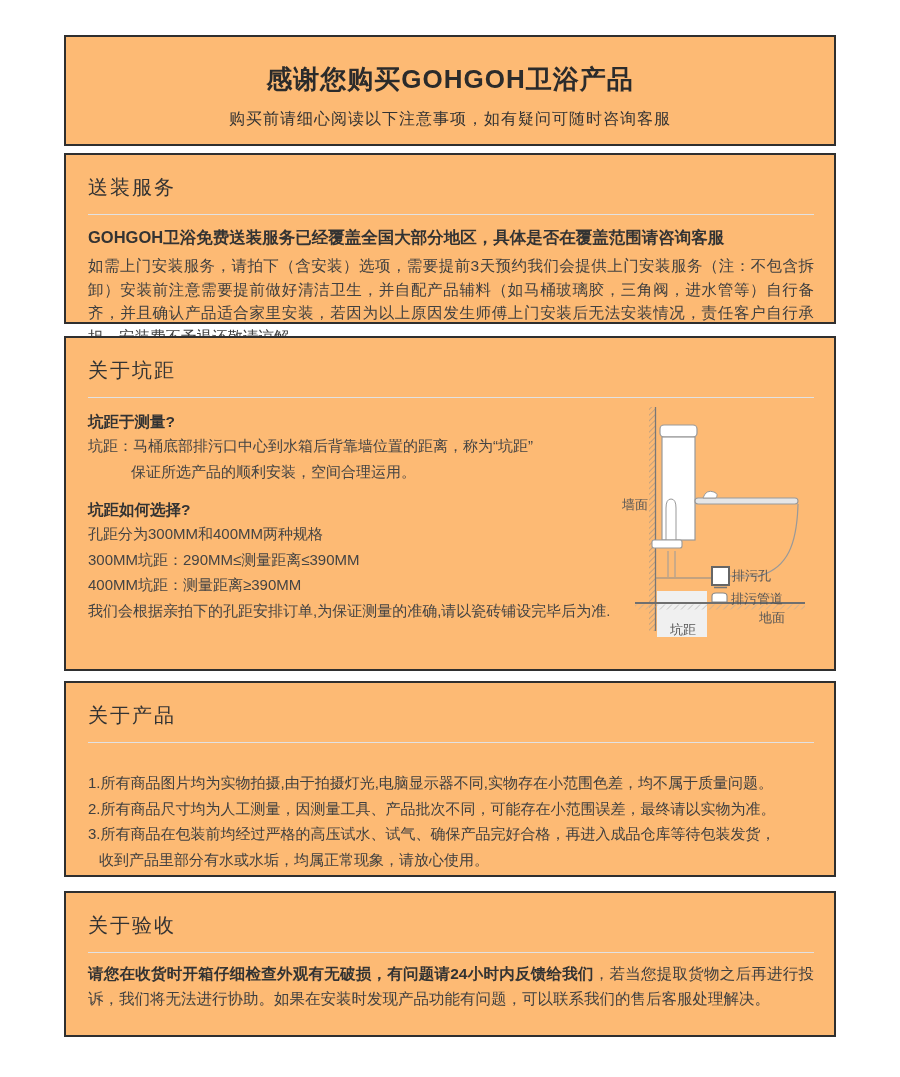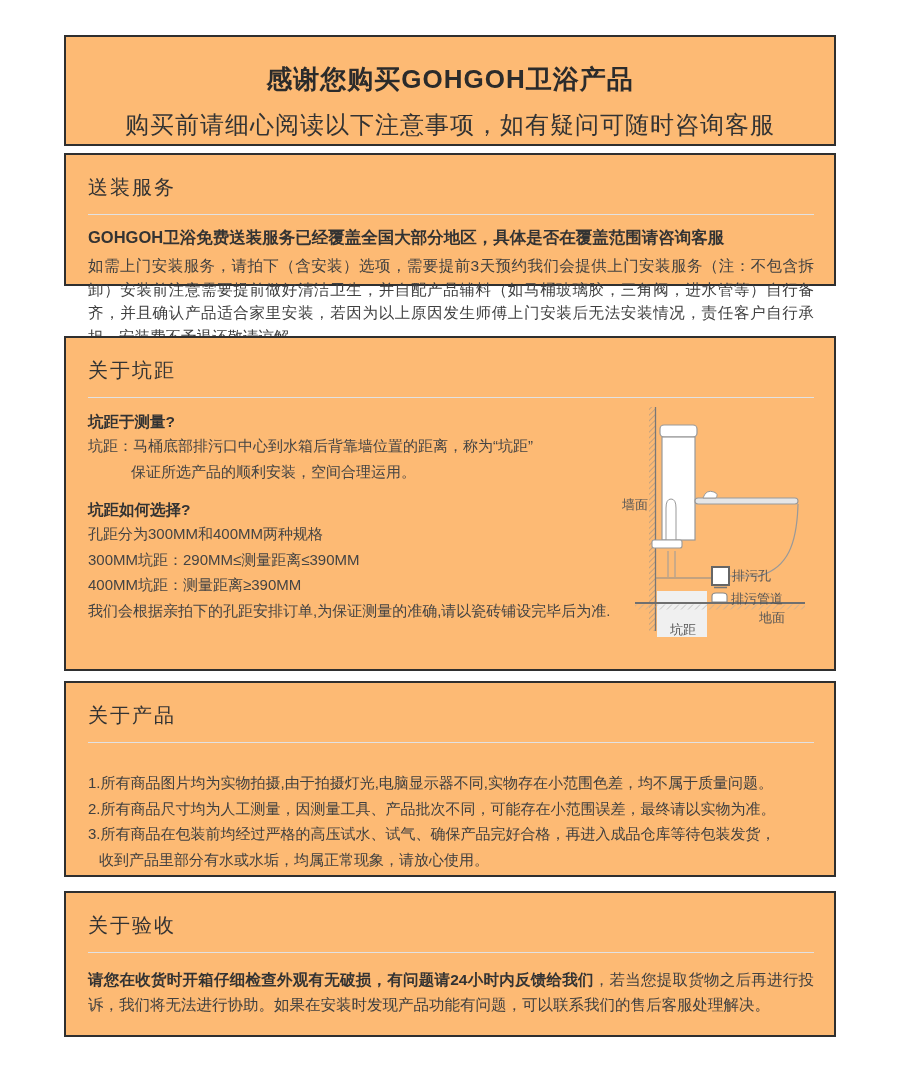--- a/index.html
+++ b/index.html
@@ -15,28 +15,28 @@
     position:absolute;
     left:64px;
     width:772px;
     background:#fdba74;
     border:2px solid #2f2f2f;
     box-sizing:border-box;
   }
   
   #header-box { top:35px; height:111px; text-align:center; }
   .hdr-title { margin:25px 0 0 0; font-size:26px; font-weight:700; color:#2b2b2b; letter-spacing:1px; }
-  .hdr-sub   { margin:12px 0 12px 0; font-size:24px; font-weight:400; color:#333; letter-spacing:1px; }
+  .hdr-sub   { margin:12px 0 12px 0; font-size:16px; font-weight:400; color:#333; letter-spacing:1px; }
 
   
   .sec-inner { padding:0 20px 0 22px; }
   .sec-heading { margin:19px 0 13px 0; font-size:20px; font-weight:400; color:#333; letter-spacing:2px; }
   .divider { border:0; border-top:1px solid #e2e2e2; margin:0; }
 
-  #box-delivery  { top:153px; height:133px; }
+  #box-delivery  { top:153px; height:171px; }
   #box-pit       { top:336px; height:335px; }
   #box-product   { top:681px; height:196px; }
   #box-accept    { top:891px; height:146px; }
 
   .delivery-lead { margin-top:12px; font-size:16.5px; font-weight:700; color:#333; }
   .delivery-body { margin-top:5px; font-size:15.5px; line-height:23.5px; color:#404040; text-align:justify; }
 
   .pit-col { width:525px; }
   .pit-q { margin-top:14px; font-size:15.5px; font-weight:700; color:#333; }
   .pit-line { font-size:15px; line-height:26px; color:#444; }
@@ -47,21 +47,21 @@
   .pit-diagram {
     position:absolute;
     left:536px; top:67px;
     width:236px; height:242px;
   }
 
   .product-list { margin-top:27px; }
   .product-line { font-size:15px; line-height:25.5px; color:#404040; }
   .product-line.cont { padding-left:11px; }
 
-  .accept-body { margin-top:14px; font-size:15.5px; line-height:25px; color:#404040; text-align:justify; }
+  .accept-body { margin-top:8px; font-size:15.5px; line-height:25px; color:#404040; text-align:justify; }
   .accept-bold { font-weight:700; color:#333; }
 </style>
 </head>
 <body>
 
 <div class="box" id="header-box">
   <div class="hdr-title">感谢您购买GOHGOH卫浴产品</div>
   <div class="hdr-sub">购买前请细心阅读以下注意事项，如有疑问可随时咨询客服</div>
 </div>
 

